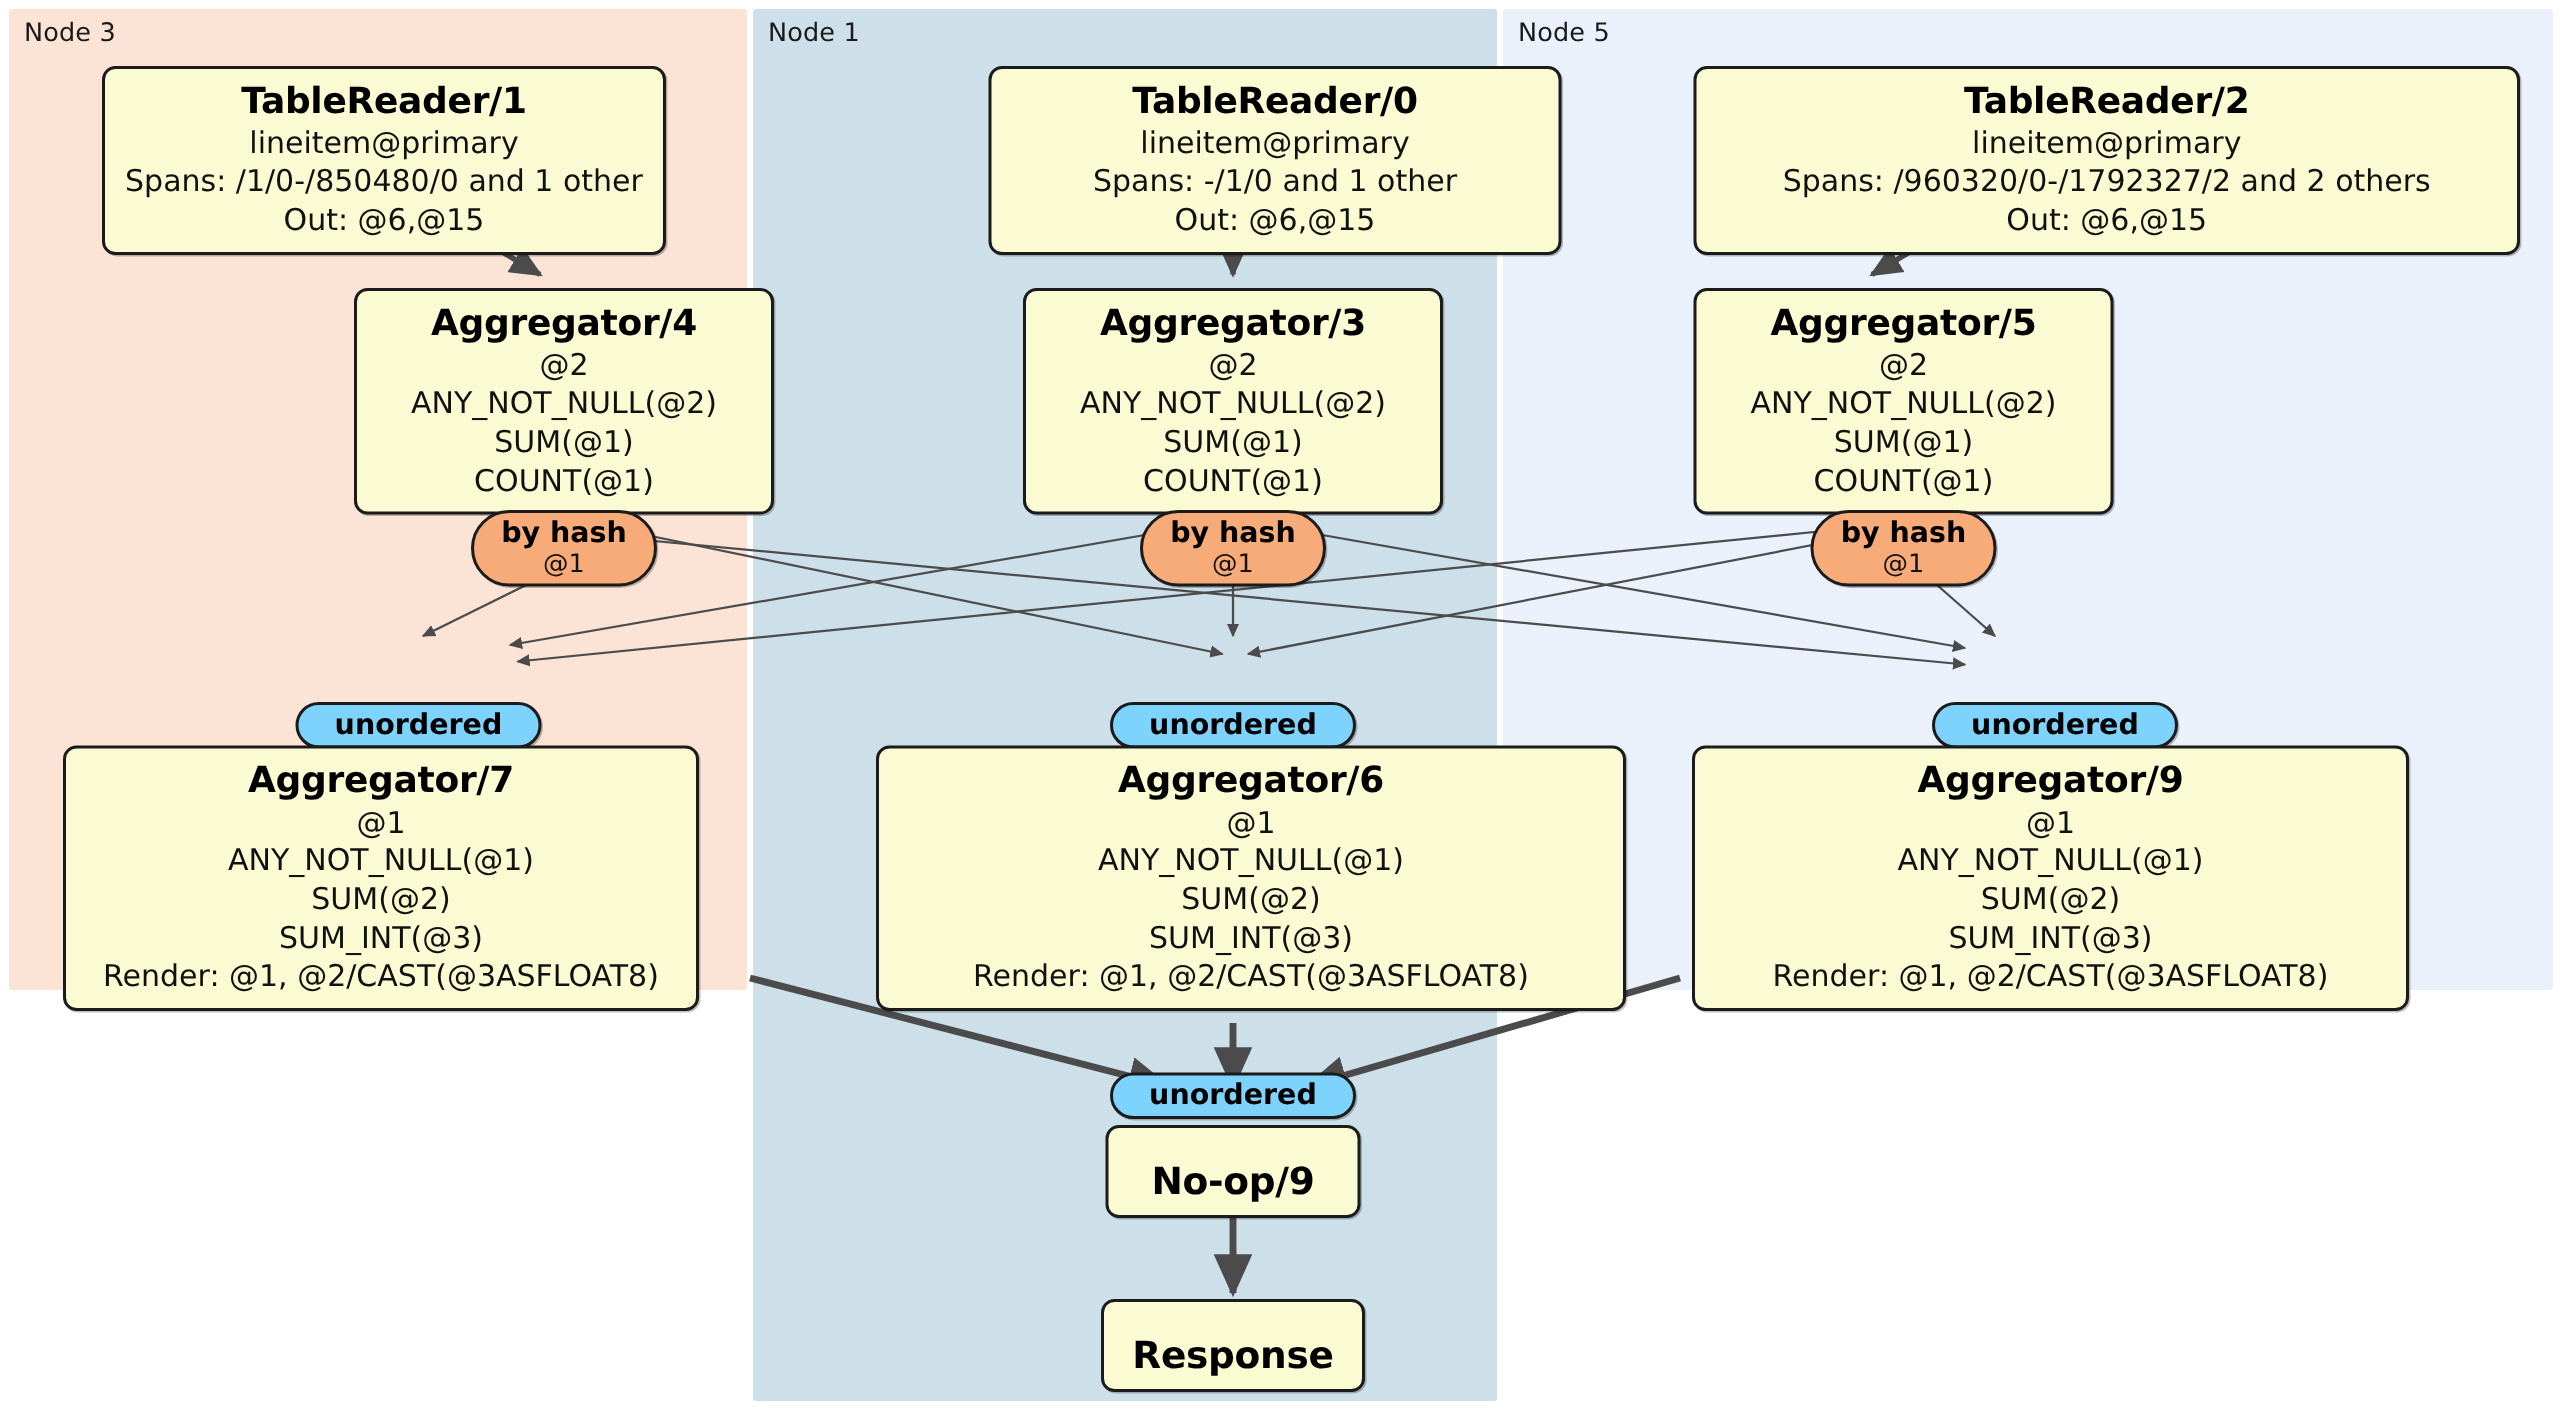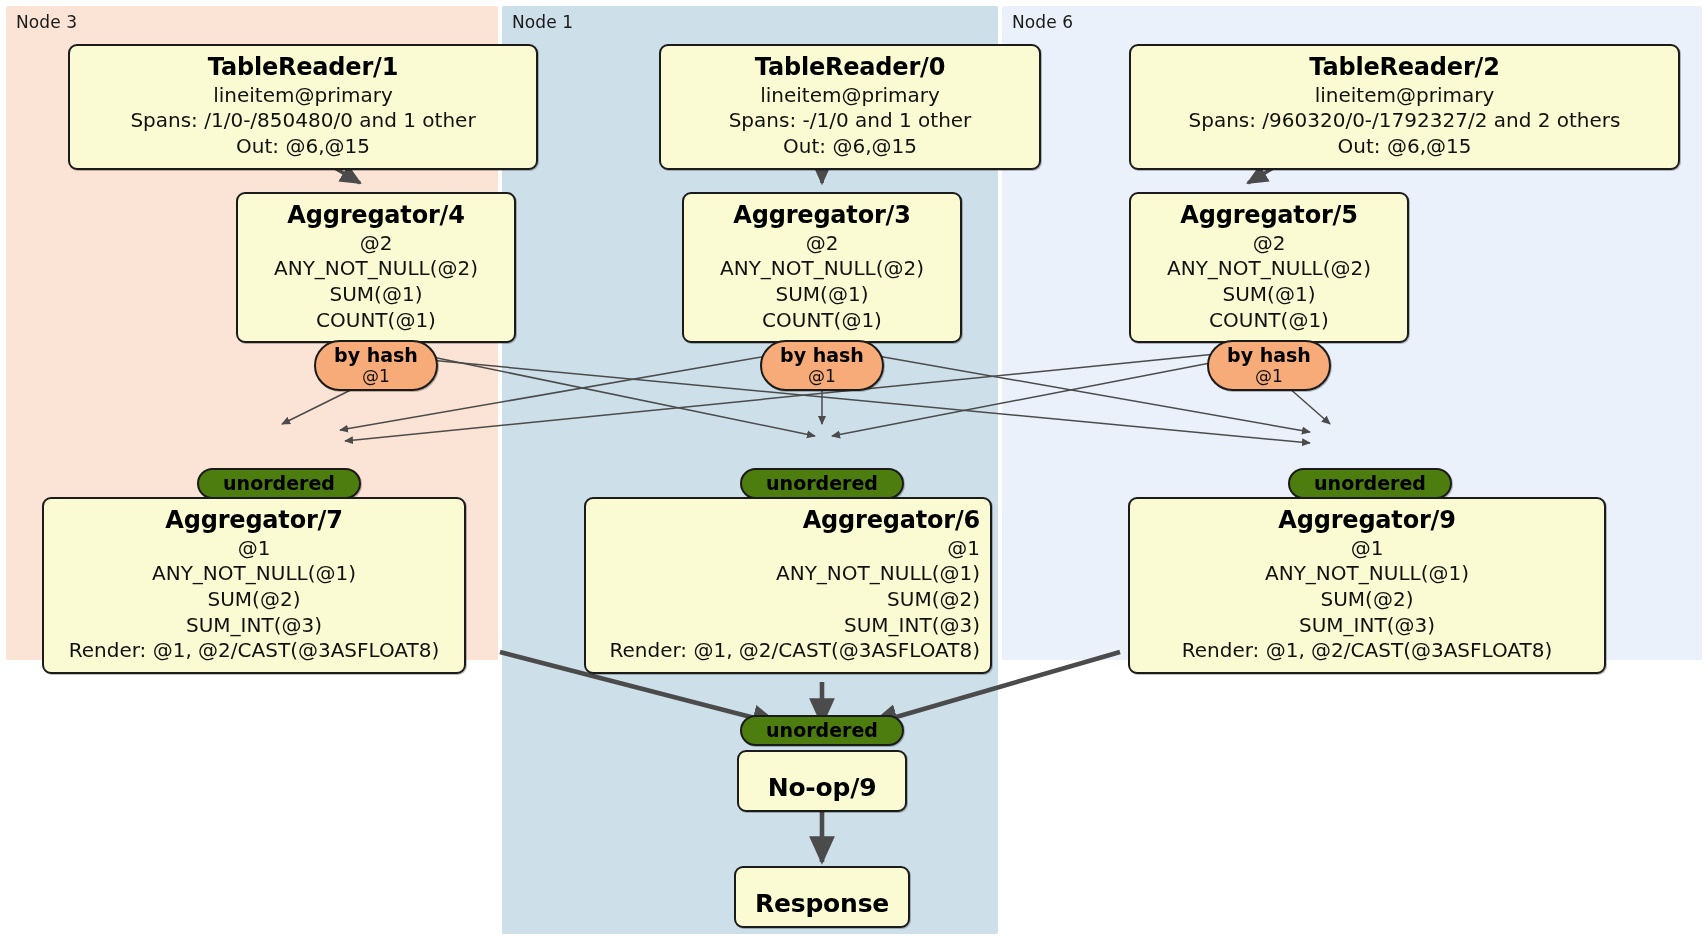--- a/index.html
+++ b/index.html
@@ -76,38 +76,38 @@
     font-size: 19px;
     color: #000;
     white-space: nowrap;
   }
   .badge .b-sub {
     font-size: 17px;
     color: #111;
     white-space: nowrap;
   }
   .badge.hash { background: #f6ab79; }
-  .badge.unordered { background: #4d7c0f; border-radius: 999px; }
+  .badge.unordered { background: #7dd3fc; border-radius: 999px; }
   .badge.unordered .b-title { font-size: 19px; }
 </style>
 </head>
 <body>
 
 <div id="canvas">
 
   <div class="region" style="left:6px; top:6px; width:492px; height:654px; background:#fbe3d5;">
     <span class="region-label">Node 3</span>
   </div>
 
   <div class="region" style="left:502px; top:6px; width:496px; height:928px; background:#cddfe9;">
     <span class="region-label">Node 1</span>
   </div>
 
   <div class="region" style="left:1002px; top:6px; width:700px; height:654px; background:#eaf1fb;">
-    <span class="region-label">Node 6</span>
+    <span class="region-label">Node 5</span>
   </div>
 
   <svg id="edges" viewBox="0 0 1708 940">
     <defs>
       <marker id="ah" markerWidth="7" markerHeight="7" refX="5.4" refY="3.1" orient="auto" markerUnits="strokeWidth">
         <path d="M0,0.4 L6,3.1 L0,5.8 z" fill="#4b4b4b"></path>
       </marker>
       <marker id="ahs" markerWidth="8" markerHeight="8" refX="5.6" refY="3.2" orient="auto" markerUnits="strokeWidth">
         <path d="M0,0.4 L6.2,3.2 L0,6.0 z" fill="#4b4b4b"></path>
       </marker>
@@ -129,21 +129,21 @@
     <path d="M1236,358 L832,436" stroke="#4b4b4b" stroke-width="1.5" fill="none" marker-end="url(#ah)"></path>
     <path d="M1280,380 L1330,424" stroke="#4b4b4b" stroke-width="1.5" fill="none" marker-end="url(#ah)"></path>
 
     <path d="M500,652 L778,724" stroke="#4b4b4b" stroke-width="4.6" fill="none" marker-end="url(#ahs)"></path>
     <path d="M822,682 L822,724" stroke="#4b4b4b" stroke-width="4.6" fill="none" marker-end="url(#ahs)"></path>
     <path d="M1120,652 L872,724" stroke="#4b4b4b" stroke-width="4.6" fill="none" marker-end="url(#ahs)"></path>
 
     <path d="M822,784 L822,862" stroke="#4b4b4b" stroke-width="4.6" fill="none" marker-end="url(#ahs)"></path>
   </svg>
 
-  <div class="box" style="left:68px; top:44px; width:470px;">
+  <div class="box" style="left:68px; top:44px; width:376px;">
     <div class="title">TableReader/1</div>
     <div class="line">lineitem@primary</div>
     <div class="line">Spans: /1/0-/850480/0 and 1 other</div>
     <div class="line">Out: @6,@15</div>
   </div>
 
   <div class="box" style="left:659px; top:44px; width:382px;">
     <div class="title">TableReader/0</div>
     <div class="line">lineitem@primary</div>
     <div class="line">Spans: -/1/0 and 1 other</div>
@@ -210,21 +210,21 @@
 
   <div class="box" style="left:42px; top:497px; width:424px;">
     <div class="title">Aggregator/7</div>
     <div class="line">@1</div>
     <div class="line">ANY_NOT_NULL(@1)</div>
     <div class="line">SUM(@2)</div>
     <div class="line">SUM_INT(@3)</div>
     <div class="line">Render: @1, @2/CAST(@3ASFLOAT8)</div>
   </div>
 
-  <div class="box" style="left:584px; top:497px; width:408px;text-align:right;">
+  <div class="box" style="left:584px; top:497px; width:500px;">
     <div class="title">Aggregator/6</div>
     <div class="line">@1</div>
     <div class="line">ANY_NOT_NULL(@1)</div>
     <div class="line">SUM(@2)</div>
     <div class="line">SUM_INT(@3)</div>
     <div class="line">Render: @1, @2/CAST(@3ASFLOAT8)</div>
   </div>
 
   <div class="box" style="left:1128px; top:497px; width:478px;">
     <div class="title">Aggregator/9</div>

